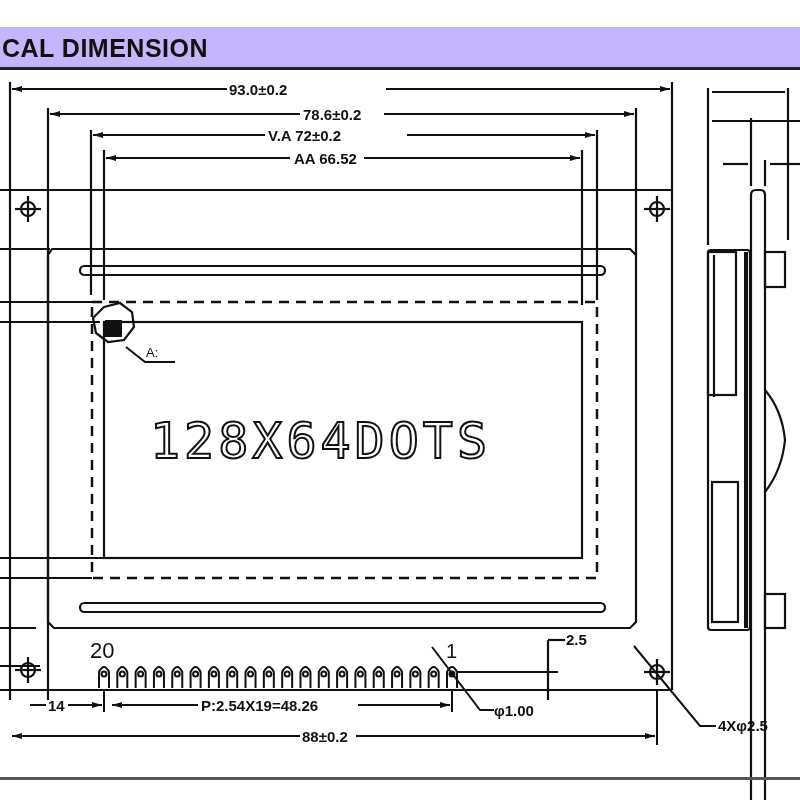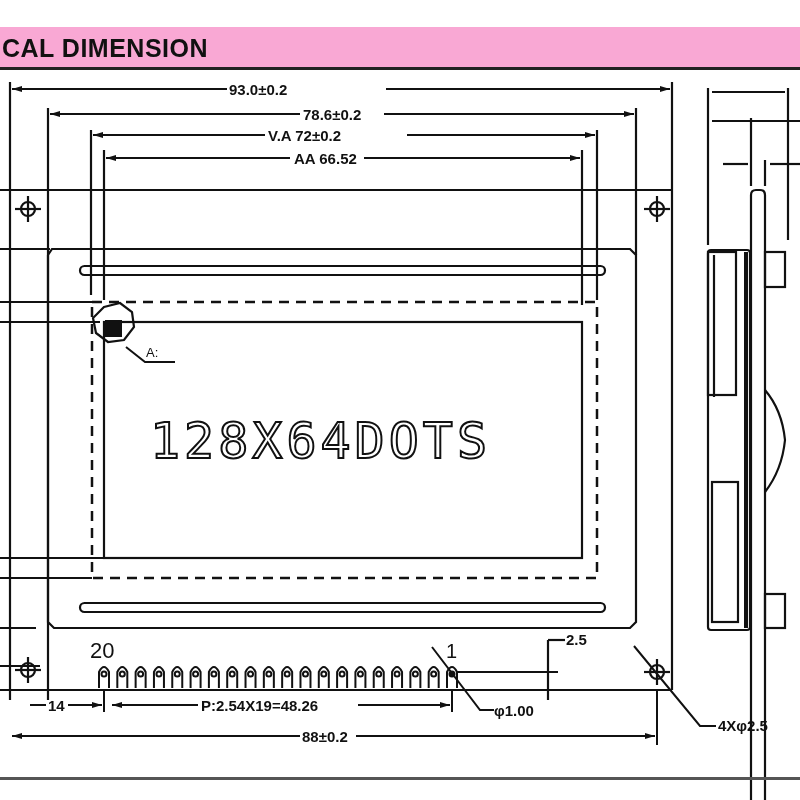--- a/index.html
+++ b/index.html
@@ -1,19 +1,19 @@
 <!DOCTYPE html>
 <html><head>
 <meta charset="utf-8">
 <style>
   html, body { margin: 0; padding: 0; background: #ffffff; }
   body { width: 800px; height: 800px; position: relative; overflow: hidden; font-family: "Liberation Sans", sans-serif; }
   .header-bar {
     position: absolute; left: 0; top: 27px; width: 800px; height: 40px;
-    background: #f9a8d4; border-bottom: 3px solid #222;
+    background: #c4b5fd; border-bottom: 3px solid #222;
   }
   .header-title {
     position: absolute; left: 2px; top: 7px; font-size: 25px; font-weight: bold; color: #111;
     font-family: "Liberation Sans", sans-serif; letter-spacing: 0.5px;
   }
   .footer-rule { position: absolute; left: 0; top: 777px; width: 800px; height: 3px; background: #555; }
   svg { position: absolute; left: 0; top: 0; }
   .dim { font-family: "Liberation Sans", sans-serif; font-size: 15px; font-weight: bold; fill: #111; }
   .lcdtext { font-family: "DejaVu Sans Mono", monospace; font-size: 50px; fill: none; stroke: #111; stroke-width: 2; letter-spacing: 4px; }
 </style>

